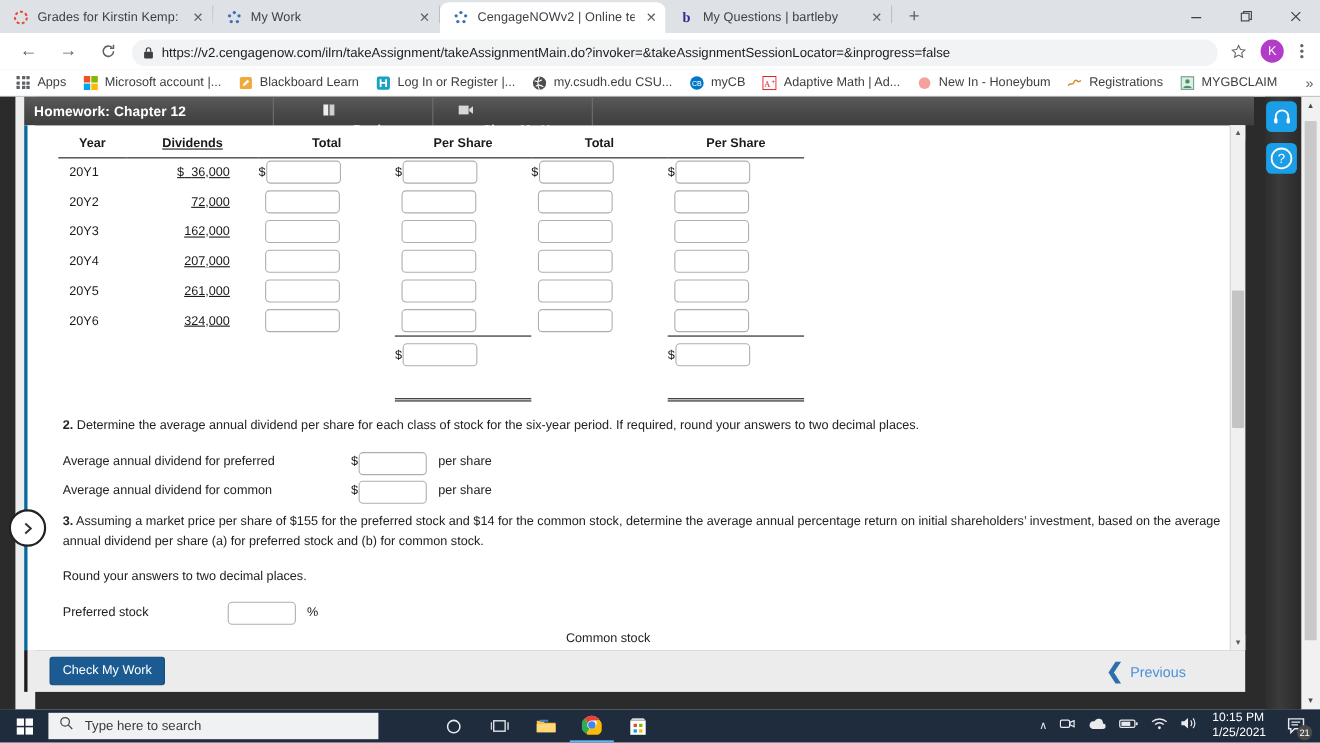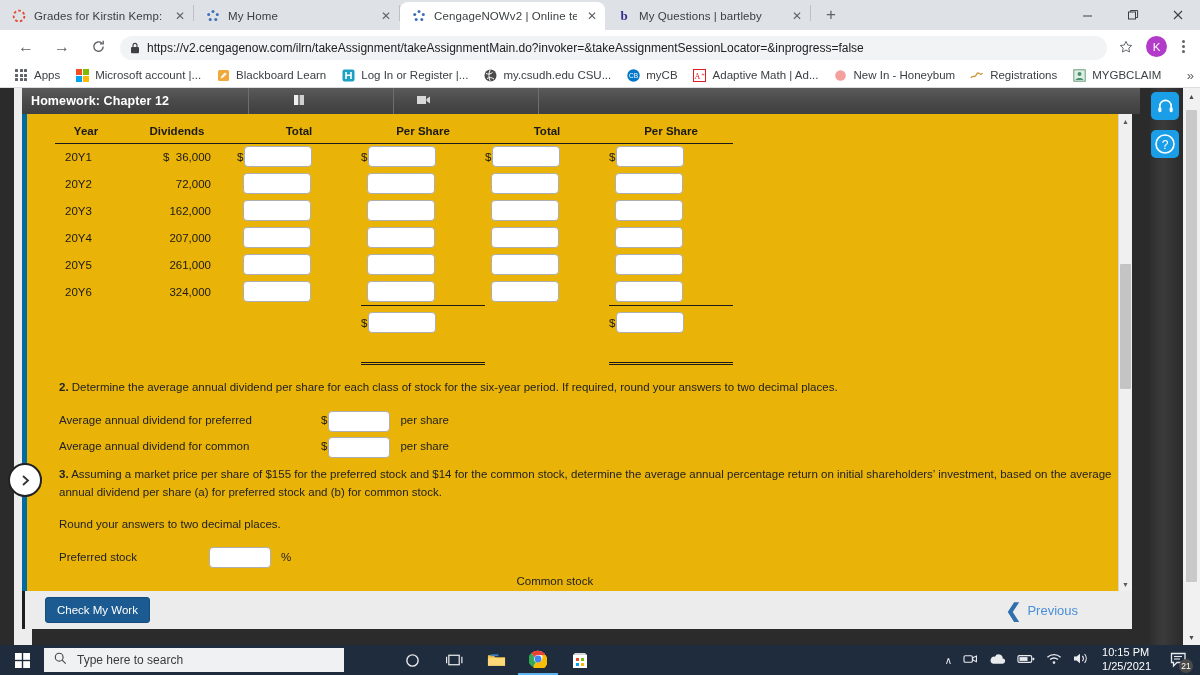--- a/index.html
+++ b/index.html
@@ -125,21 +125,21 @@
     width: 145px; display: flex; align-items: center; justify-content: center;
     gap: 8px; color: #ffffff; font-size: 11.5px; font-weight: bold;
     border-right: 1px solid #6e6e6e;
   }
   .hdrbtn .lbl { text-decoration: underline; text-decoration-color: #cfcfcf; margin-top: 36px; }
   .hdrrest { flex: 1 1 auto; }
 
   
   .contentpanel {
     position: absolute; left: 22px; top: 26px; width: 1110px; height: 477px;
-    background: #eab308; border-left: 5px solid #0369a1;
+    background: #ffffff; border-left: 3px solid #0369a1;
     overflow: hidden;
   }
   .contentinner { position: relative; padding: 0; }
 
   
   .innerscroll {
     position: absolute; right: 0; top: 26px; width: 14px; height: 477px;
     background: #f0f0f0; border-left: 1px solid #d6d6d6;
   }
   .isb-arrow { height: 14px; display:flex; align-items:center; justify-content:center; font-size:7px; color:#5a5a5a; background:#f0f0f0; }
@@ -187,21 +187,21 @@
 
   
   .divtable { position: absolute; left: 28px; top: 9px; }
   .divtable table { border-collapse: collapse; }
   .divtable th {
     font-size: 11.5px; font-weight: bold; color: #1a1a1a;
     padding: 2px 0 5px 0; text-align: center;
   }
   .divtable td { font-size: 11.5px; color: #1a1a1a; height: 27px; vertical-align: middle; }
   .col-year { width: 62px; text-align: left; padding-left: 10px; }
-  .col-div  { width: 120px; text-align: right; padding-right: 26px; }
+  .col-div  { width: 120px; text-align: right; padding-right: 26px; text-decoration: underline; }
   .col-in   { width: 124px; text-align: left; }
   .headrule td, .headrule th { border-bottom: 1.5px solid #1a1a1a; height: 1px; padding: 0; }
   .inputcell { white-space: nowrap; }
   .dollar { font-size: 11.5px; color: #1a1a1a; margin-right: 1px; display:inline-block; vertical-align: middle;}
   .dollarspace { display:inline-block; width: 6px; }
   input.box {
     width: 68px; height: 21px; border: 1px solid #aeaeae;
     border-radius: 4px; background: #fff; font-size: 11.5px;
     font-family: "Liberation Sans", sans-serif;
     padding: 0 4px; vertical-align: middle;
@@ -237,21 +237,21 @@
     <div class="tab inactive" style="width:205px;">
       <span class="tab-favicon">
         <svg width="14" height="14" viewBox="0 0 14 14">
           <circle cx="7" cy="2.4" r="1.5" fill="#3f6fb5"></circle>
             <circle cx="11.3" cy="5.4" r="1.5" fill="#3f6fb5"></circle>
           <circle cx="9.8" cy="10.6" r="1.5" fill="#3f6fb5"></circle>
             <circle cx="4.2" cy="10.6" r="1.5" fill="#3f6fb5"></circle>
           <circle cx="2.7" cy="5.4" r="1.5" fill="#3f6fb5"></circle>
         </svg>
       </span>
-      <span class="tab-title">My Home</span>
+      <span class="tab-title">My Work</span>
       <span class="tab-close">✕</span>
     </div>
     <div class="tab-sep"></div>
     <div class="tab active" style="width:205px;">
       <span class="tab-favicon">
         <svg width="14" height="14" viewBox="0 0 14 14">
           <circle cx="7" cy="2.4" r="1.5" fill="#3f6fb5"></circle>
             <circle cx="11.3" cy="5.4" r="1.5" fill="#3f6fb5"></circle>
           <circle cx="9.8" cy="10.6" r="1.5" fill="#3f6fb5"></circle>
             <circle cx="4.2" cy="10.6" r="1.5" fill="#3f6fb5"></circle>

